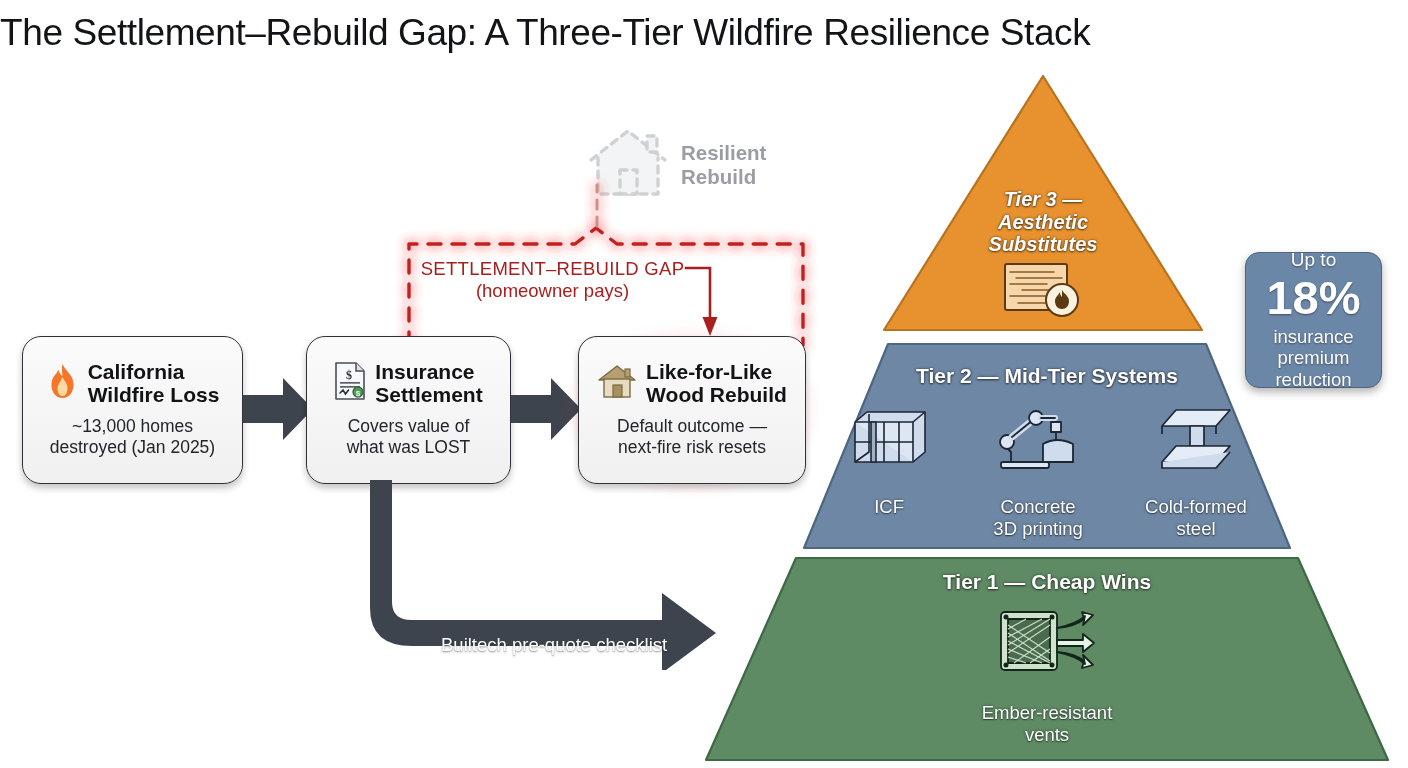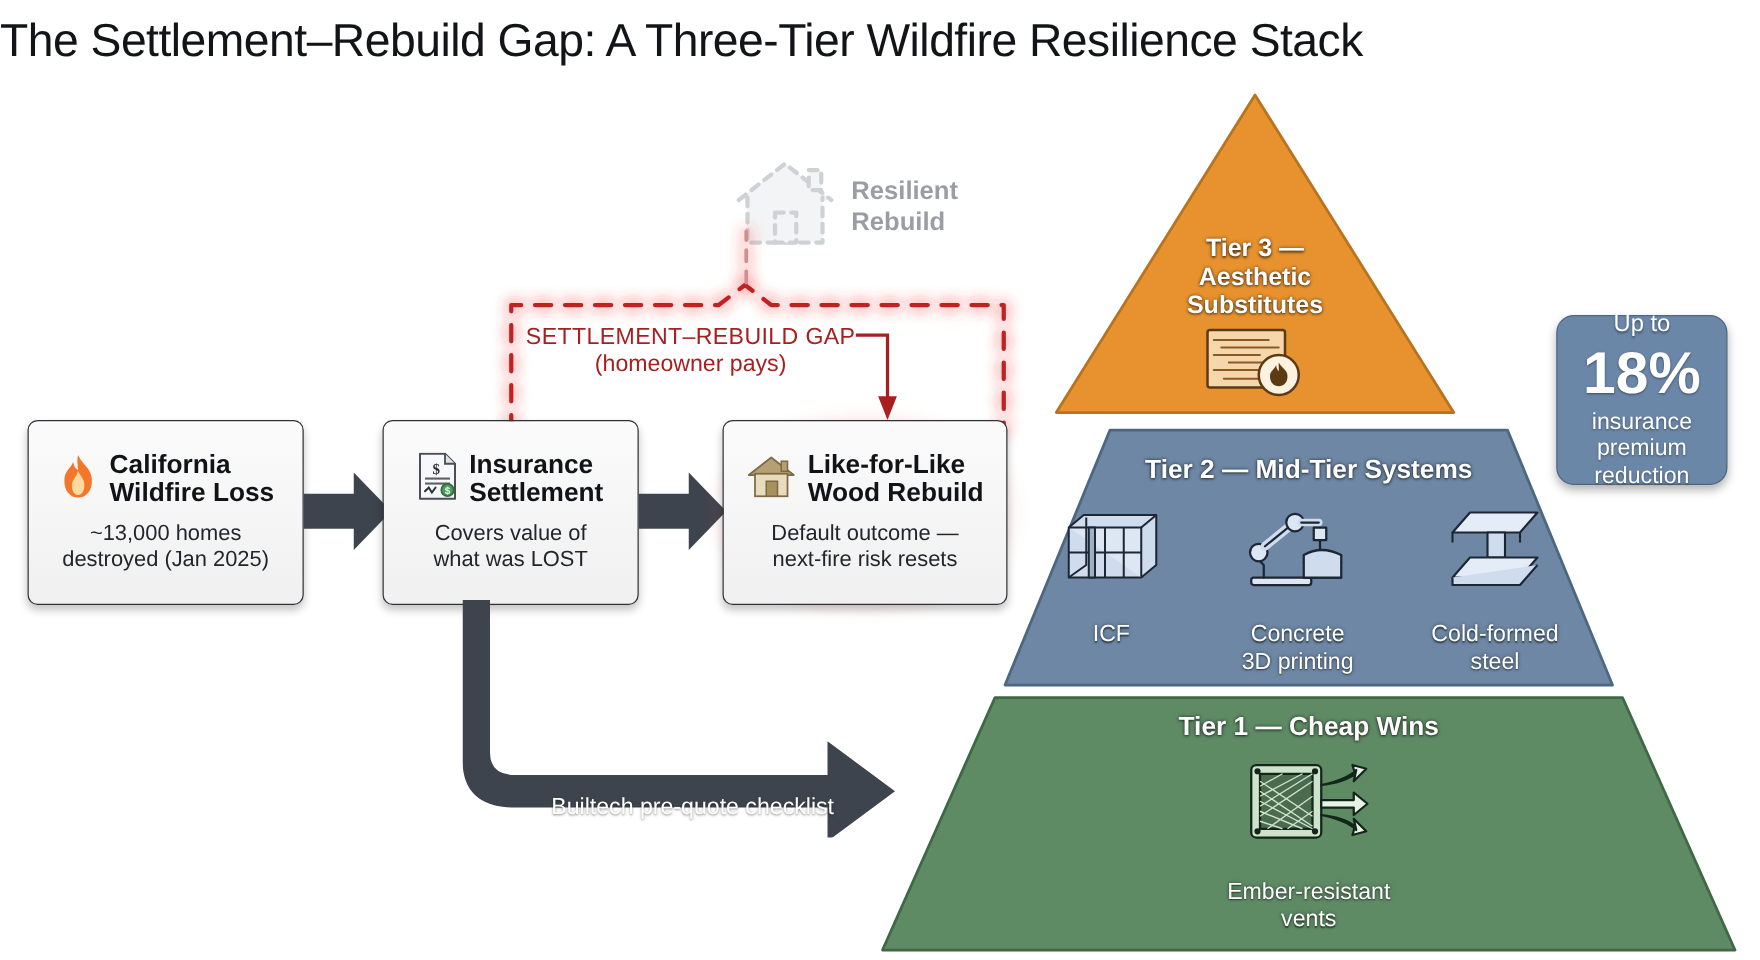--- a/index.html
+++ b/index.html
@@ -20,21 +20,21 @@
     font-size:37px;font-weight:400;letter-spacing:-.4px;
     color:#121418;
     white-space:nowrap;
   }
 
   
   .card{
     position:absolute;
     background:linear-gradient(180deg,#fbfbfb 0%,#f0f0f0 100%);
     border:1.6px solid #2f3136;
-    border-radius:8px;
+    border-radius:19px;
     box-shadow:0 4px 7px rgba(0,0,0,.24);
     box-sizing:border-box;
     display:flex;flex-direction:column;
     align-items:center;justify-content:center;
     padding:10px 7px 12px;
   }
   .card .head{
     display:flex;align-items:center;justify-content:center;gap:9px;
     width:100%;
   }
@@ -248,21 +248,21 @@
                L22 122
                Q22 140 42 140
                L292 140 L292 113 L346 153 L292 193 L292 166
                L42 166
                Q0 166 0 128
                L0 0 Z" fill="#3e444d"></path>
     </svg>
   </div>
   <div class="checklabel" style="left:441px;top:634px;">Builtech pre-quote checklist</div>
 
-  <div class="pyr" style="left:841px;top:72px;width:326px;height:262px;">
+  <div class="pyr" style="left:880px;top:72px;width:326px;height:262px;font-style:italic;">
     <svg width="326" height="268" viewBox="0 0 326 268">
       <path d="M163 4 L322 258 L4 258 Z" fill="#e8922f" stroke="#b8731f" stroke-width="2.2" stroke-linejoin="round"></path>
     </svg>
     <div class="tierlabel tier3-title" style="top:116px;">Tier 3 —
 Aesthetic
 Substitutes</div>
     <div style="position:absolute;left:0;top:188px;width:100%;display:flex;justify-content:center;">
       <svg width="82" height="60" viewBox="0 0 82 60">
         <rect x="3" y="4" width="62" height="46" rx="2" fill="#f6d7ac" stroke="#5c3a14" stroke-width="2"></rect>
         <g stroke="#8b5a22" stroke-width="1.5" stroke-linecap="round" fill="none">

